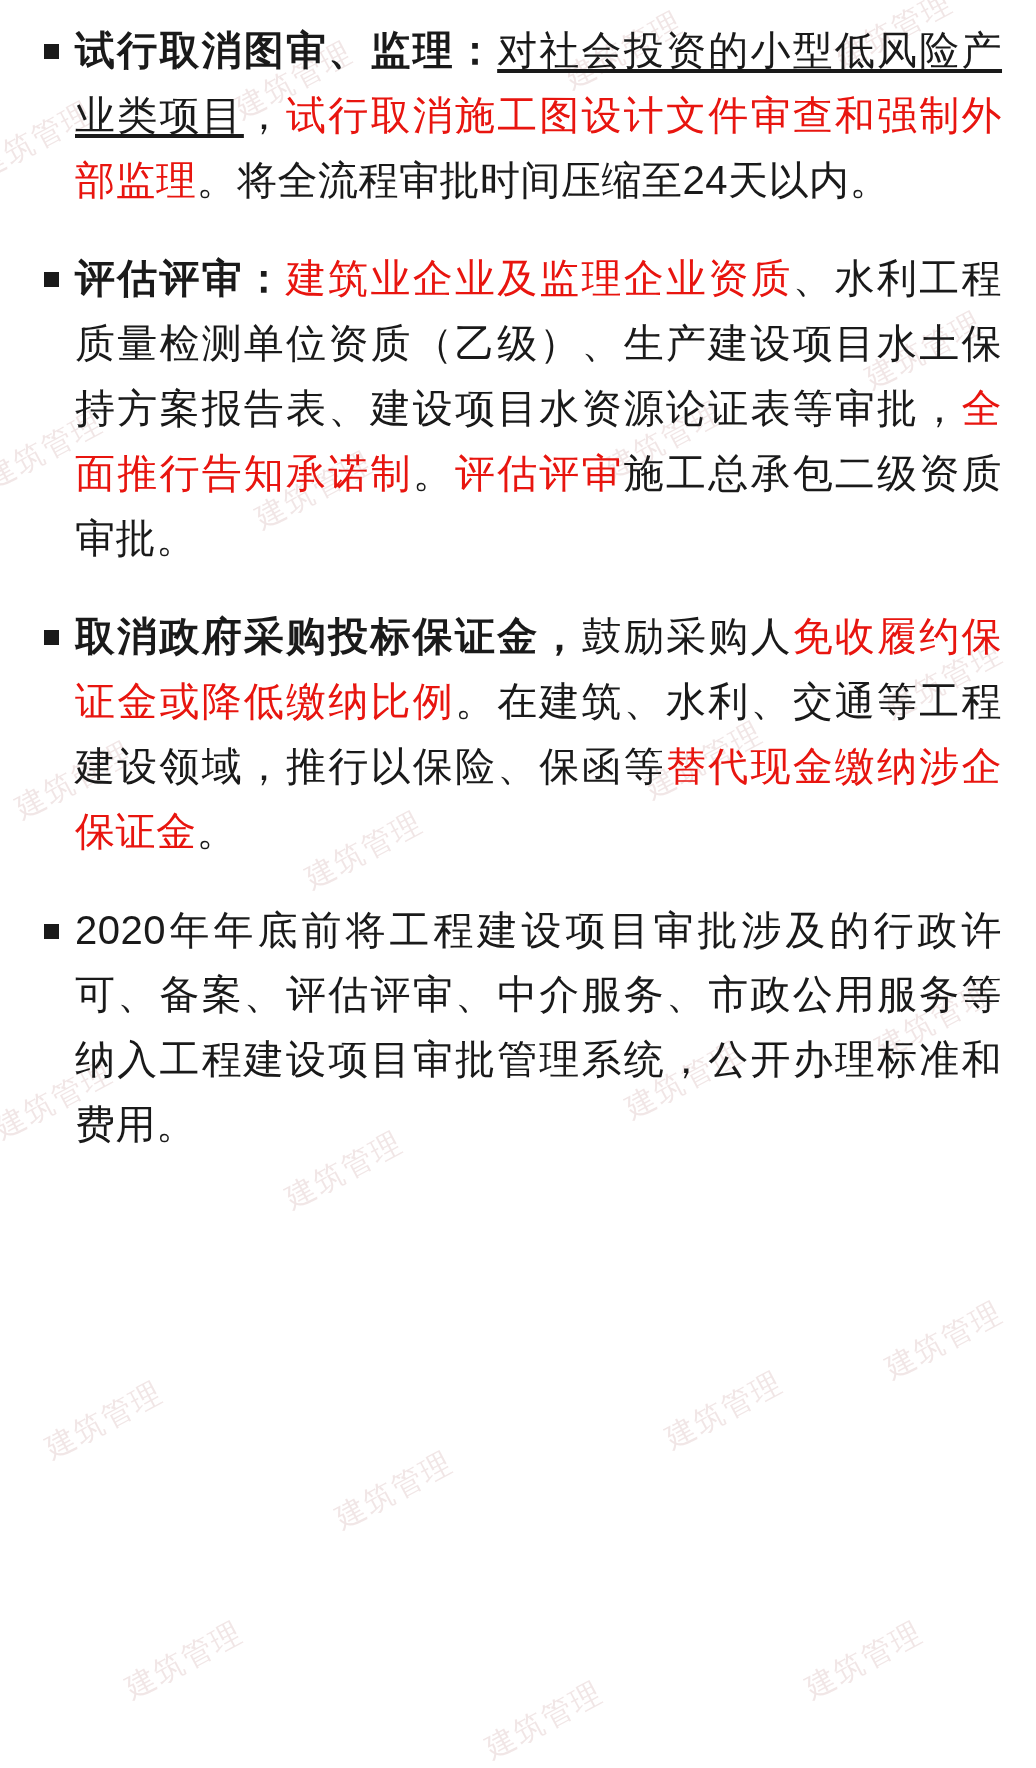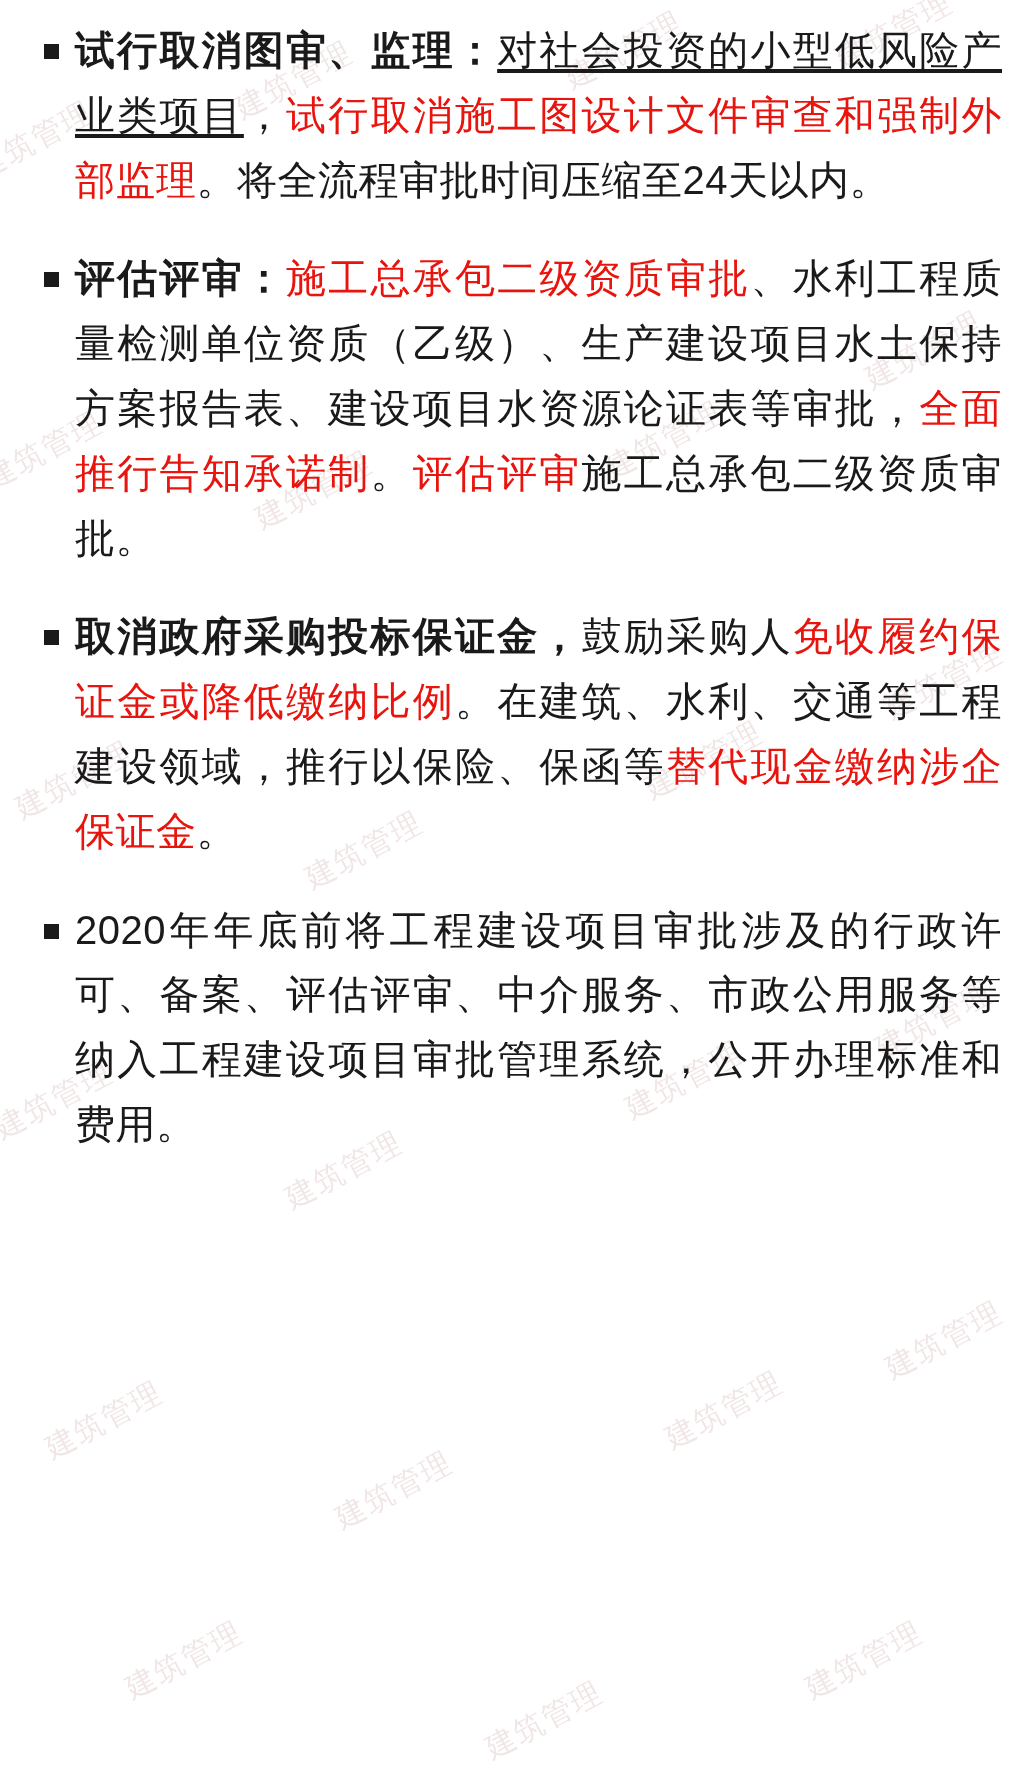--- a/index.html
+++ b/index.html
@@ -100,21 +100,21 @@
   </div>
 
 <div id="content">
   <div id="bullet-list">
       <div class="bullet-item">
         <span class="bullet-marker"></span>
         <div class="bullet-body"><span class="seg b">试行取消图审、监理：</span><span class="seg u">对社会投资的小型低风险产业类项目</span><span class="seg blk">，</span><span class="seg red">试行取消施工图设计文件审查和强制外部监理</span><span class="seg blk">。将全流程审批时间压缩至24天以内。</span></div>
       </div>
       <div class="bullet-item">
         <span class="bullet-marker"></span>
-        <div class="bullet-body"><span class="seg b">评估评审：</span><span class="seg red">施工总承包二级资质审批</span><span class="seg blk">、水利工程质量检测单位资质（乙级）、生产建设项目水土保持方案报告表、建设项目水资源论证表等审批，</span><span class="seg red">全面推行告知承诺制</span><span class="seg blk">。</span><span class="seg red">评估评审</span><span class="seg blk">施工总承包二级资质审批。</span></div>
+        <div class="bullet-body"><span class="seg b">评估评审：</span><span class="seg red">建筑业企业及监理企业资质</span><span class="seg blk">、水利工程质量检测单位资质（乙级）、生产建设项目水土保持方案报告表、建设项目水资源论证表等审批，</span><span class="seg red">全面推行告知承诺制</span><span class="seg blk">。</span><span class="seg red">评估评审</span><span class="seg blk">施工总承包二级资质审批。</span></div>
       </div>
       <div class="bullet-item">
         <span class="bullet-marker"></span>
         <div class="bullet-body"><span class="seg b">取消政府采购投标保证金，</span><span class="seg blk">鼓励采购人</span><span class="seg red">免收履约保证金或降低缴纳比例</span><span class="seg blk">。在建筑、水利、交通等工程建设领域，推行以保险、保函等</span><span class="seg red">替代现金缴纳涉企保证金</span><span class="seg blk">。</span></div>
       </div>
       <div class="bullet-item">
         <span class="bullet-marker"></span>
         <div class="bullet-body"><span class="seg blk">2020年年底前将工程建设项目审批涉及的行政许可、备案、评估评审、中介服务、市政公用服务等纳入工程建设项目审批管理系统，公开办理标准和费用。</span></div>
       </div>
     </div>

